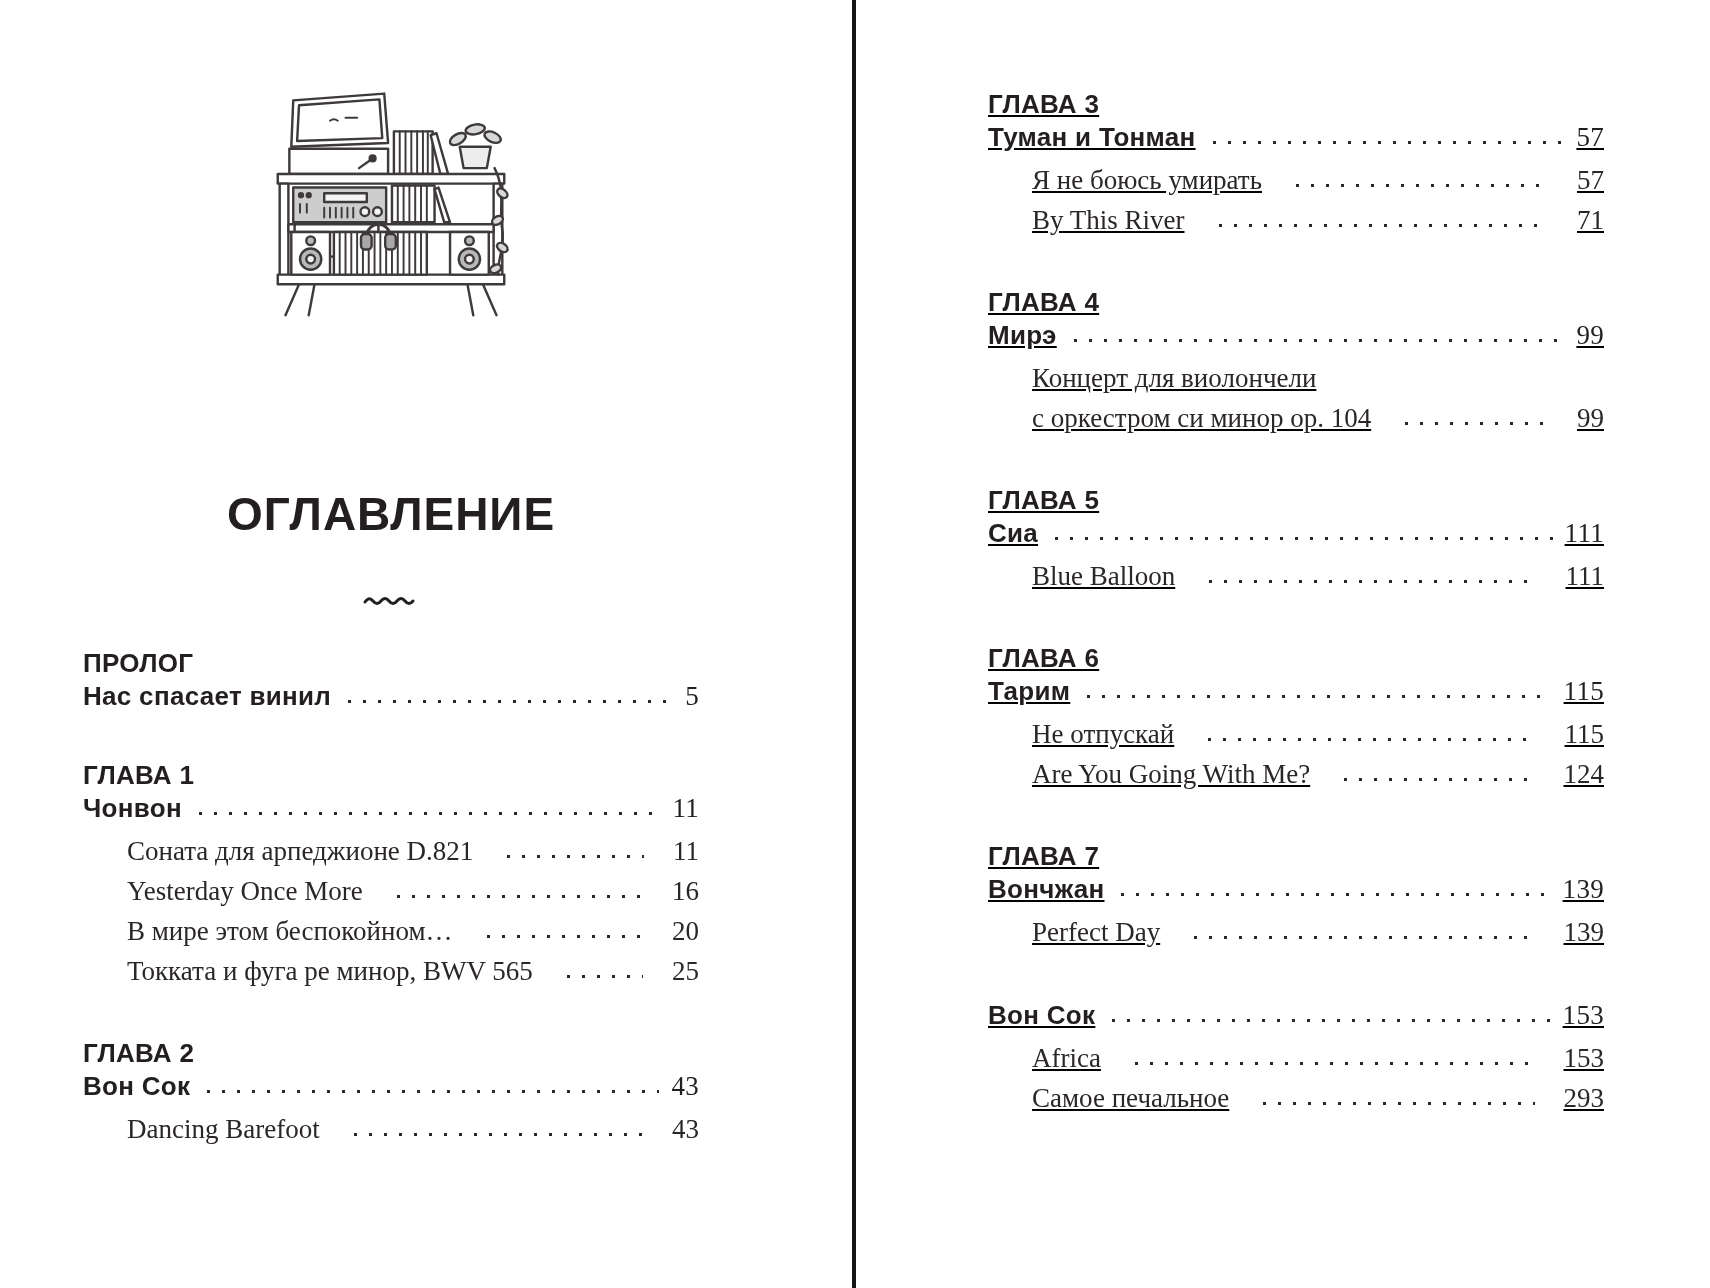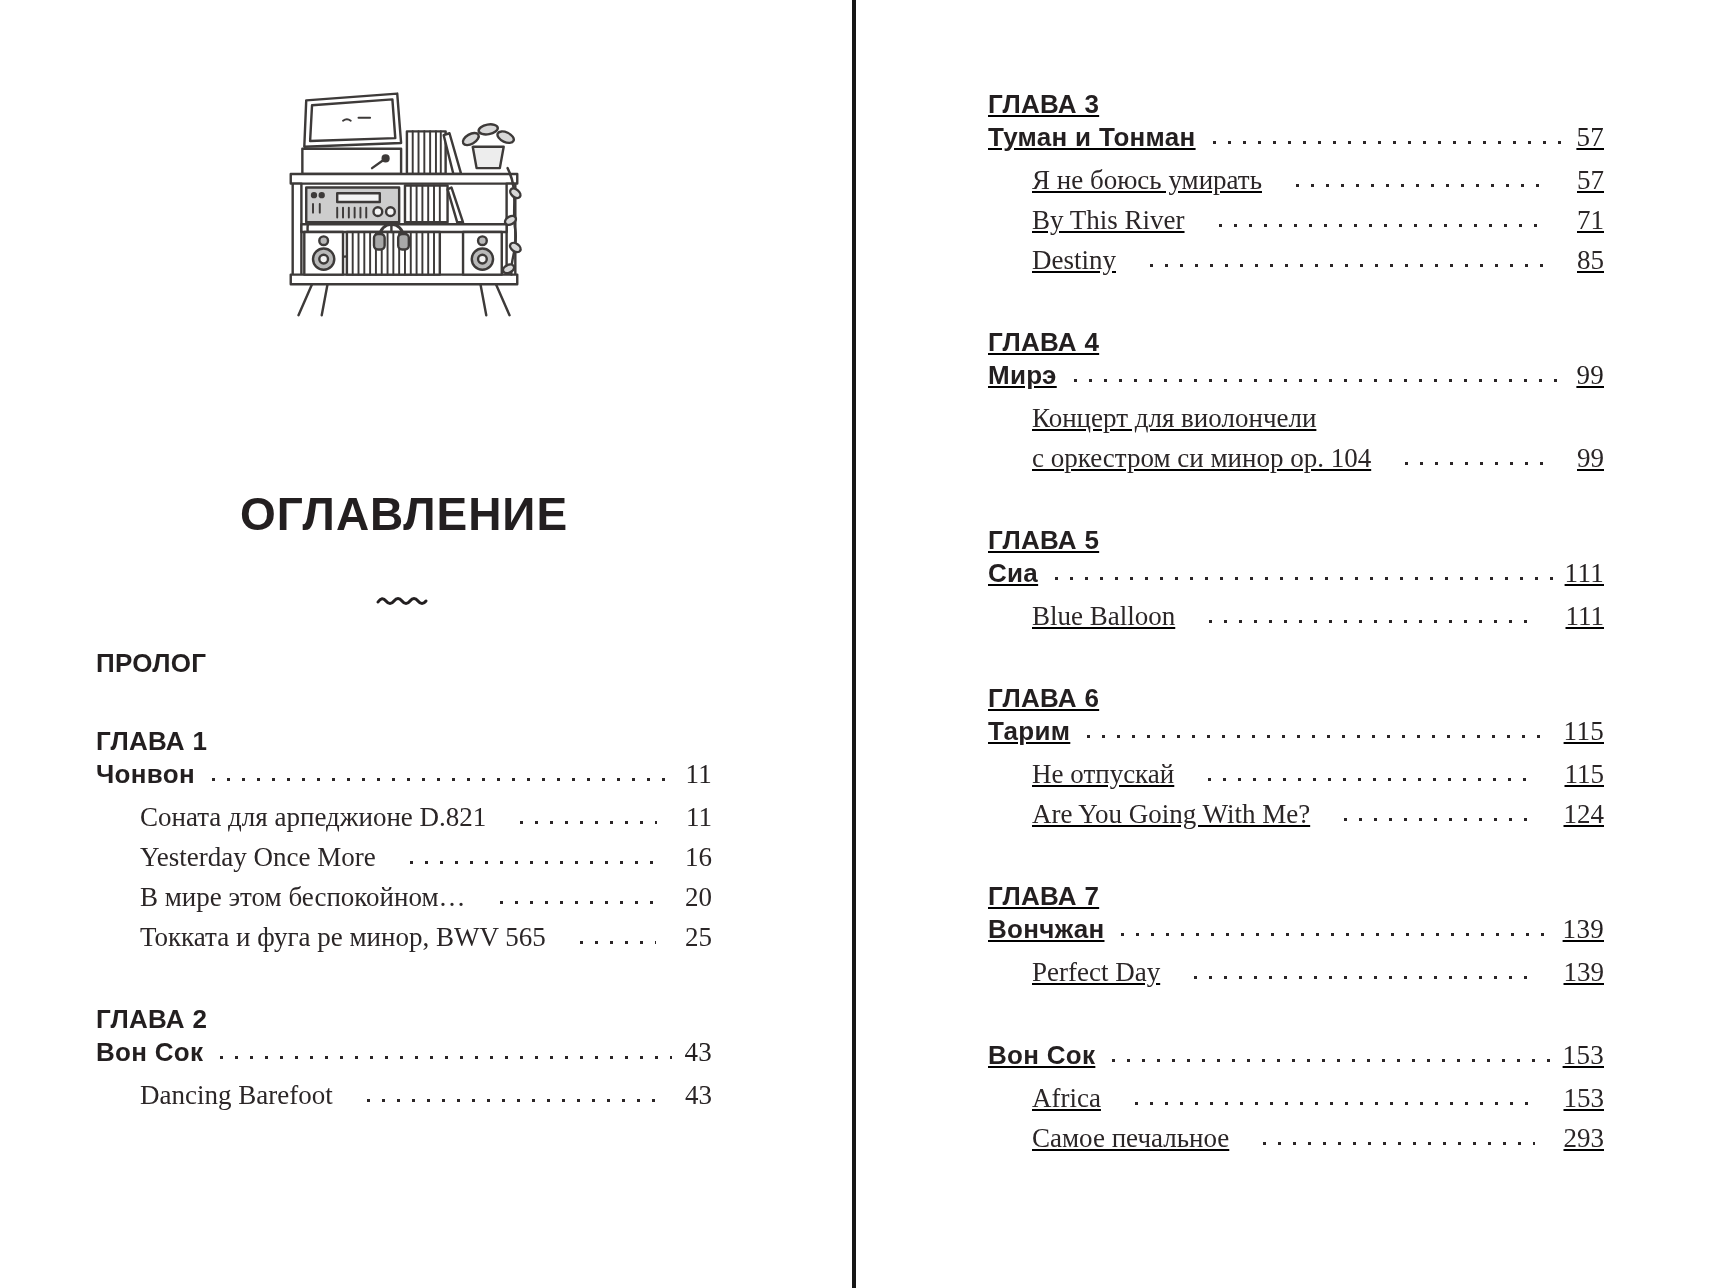--- a/index.html
+++ b/index.html
@@ -3,21 +3,21 @@
 <meta charset="utf-8">
 <style>
   html,body{margin:0;padding:0;}
   body{
     width:1710px;height:1288px;background:#ffffff;overflow:hidden;
     font-family:"Liberation Sans", sans-serif;
   }
   .spread{position:relative;width:1710px;height:1288px;background:#ffffff;}
   .divider{position:absolute;left:852px;top:0;width:4px;height:1288px;background:#161616;}
   .page{position:absolute;top:0;width:616px;}
-  .page-left{left:96px;}
+  .page-left{left:83px;}
   .page-right{left:988px;}
 
   .illus{margin-top:84px;text-align:center;}
   .toc-title{
     margin:163px 0 0 0;text-align:center;
     font:bold 46px "Liberation Sans", sans-serif;
     letter-spacing:1px;color:#231f20;
   }
   .squiggle{margin-top:52px;text-align:center;}
 
@@ -135,20 +135,25 @@
 
     <div class="squiggle">
       <svg width="58" height="16" viewBox="0 0 58 16">
         <path d="M3,9 Q7,3 11,8 T19,8 T27,8 T35,8 T43,8 T51,8" stroke="#231f20" stroke-width="3" fill="none" stroke-linecap="round"></path>
       </svg>
     </div>
 
     <div class="sections-left">
         <section class="section">
           <div class="sec-heading">ПРОЛОГ</div>
+          <div class="toc-row bold-row">
+            <span class="lbl">Нас спасает винил</span>
+            <span class="leader"></span>
+            <span class="num">5</span>
+          </div>
         </section>
         <section class="section">
           <div class="sec-heading">ГЛАВА 1</div>
           <div class="toc-row bold-row">
             <span class="lbl">Чонвон</span>
             <span class="leader"></span>
             <span class="num">11</span>
           </div>
           <div class="subs">
             <div class="toc-row indent">
@@ -206,25 +211,20 @@
             <div class="toc-row indent">
               <span class="lbl">Я не боюсь умирать</span>
               <span class="leader"></span>
               <span class="num">57</span>
             </div>
             <div class="toc-row indent">
               <span class="lbl">By This River</span>
               <span class="leader"></span>
               <span class="num">71</span>
             </div>
-            <div class="toc-row indent">
-              <span class="lbl">Destiny</span>
-              <span class="leader"></span>
-              <span class="num">85</span>
-            </div>
           </div>
         </section>
         <section class="section">
           <div class="sec-heading">ГЛАВА 4</div>
           <div class="toc-row bold-row">
             <span class="lbl">Мирэ</span>
             <span class="leader"></span>
             <span class="num">99</span>
           </div>
           <div class="subs">

